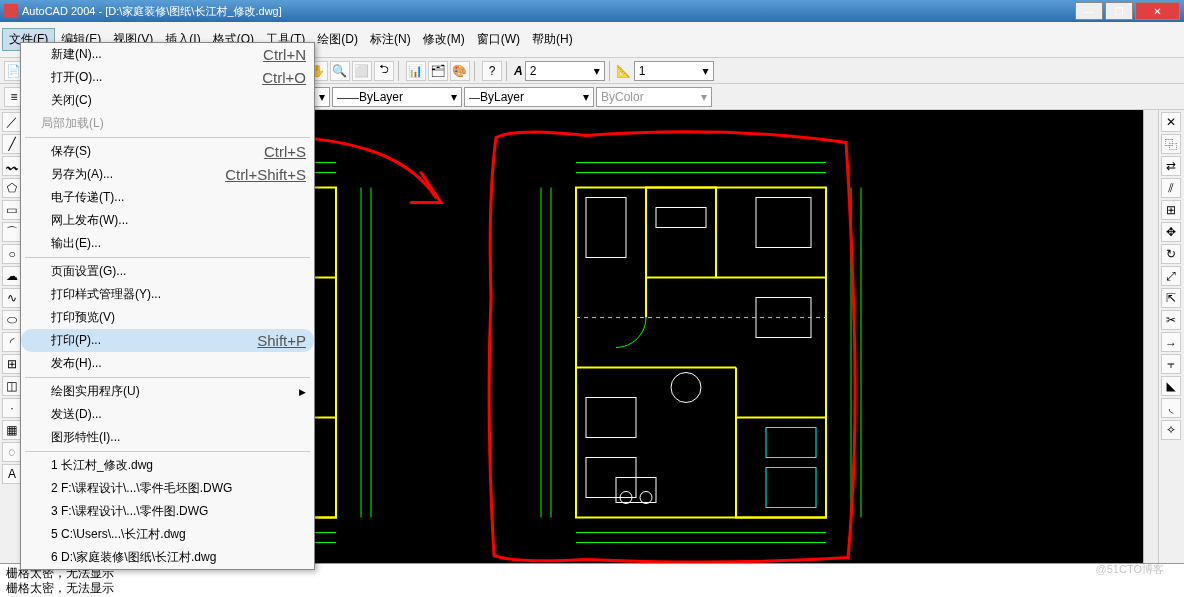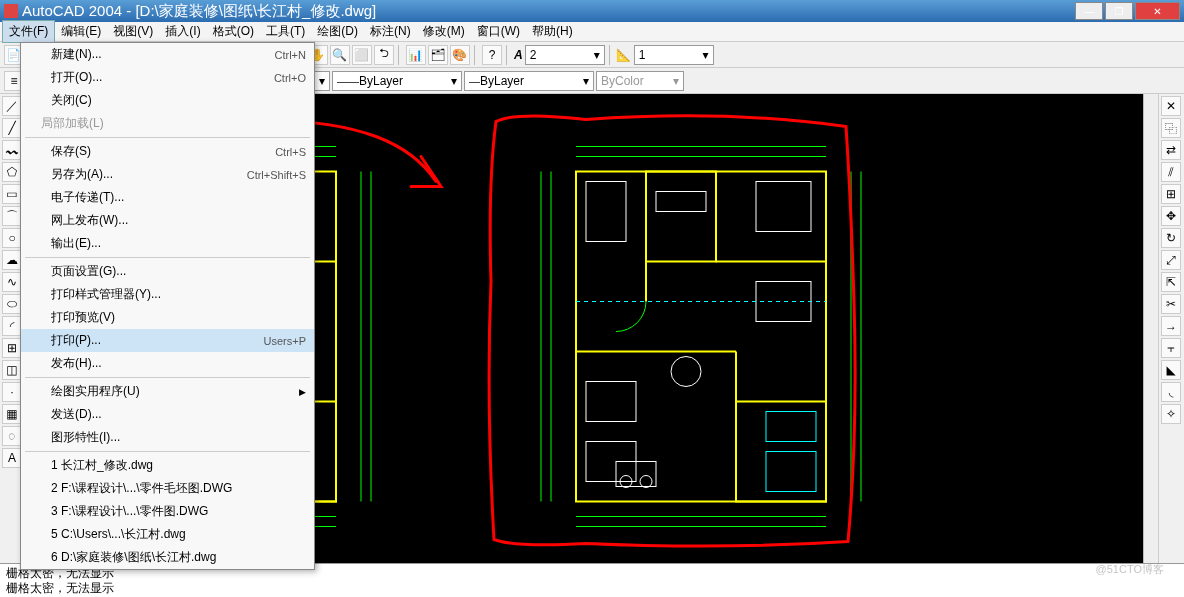--- a/index.html
+++ b/index.html
@@ -1,46 +1,46 @@
 <!DOCTYPE html>
 <html><head>
 <meta charset="utf-8">
 <style>
 * { margin: 0; padding: 0; box-sizing: border-box; font-family: "Microsoft YaHei", SimSun, sans-serif; font-size: 12px; }
 body { background: #f0f0f0; width: 1184px; height: 597px; overflow: hidden; position: relative; }
 
 .titlebar { background: linear-gradient(#5a9ed6, #2b6cb0); height: 22px; display: flex; align-items: center; padding: 0 4px; color: #fff; }
 .titlebar-icon { width: 14px; height: 14px; background: #d44; margin-right: 4px; display: inline-block; }
-.titlebar-text { flex: 1; font-size: 15px; }
+.titlebar-text { flex: 1; font-size: 11px; }
 .titlebar-btns { display: flex; }
 .titlebar-btn { width: 28px; height: 18px; background: #eee; border: 1px solid #888; margin-left: 2px; display: flex; align-items: center; justify-content: center; font-size: 10px; }
 .titlebar-btn.close { background: #e04040; color: #fff; width: 45px; }
 
-.menubar { background: #f4f4f4; height: 20px; display: flex; align-items: center; padding: 0 2px; border-bottom: 1px solid #ccc; }
+.menubar { background: #f4f4f4; height: 36px; display: flex; align-items: center; padding: 0 2px; border-bottom: 1px solid #ccc; }
 .menubar-item { padding: 2px 6px; cursor: default; }
 .menubar-item.open { background: #cde; border: 1px solid #7aa; }
 
 .toolbar-row { background: #f0f0f0; height: 26px; display: flex; align-items: center; padding: 2px 4px; gap: 2px; border-bottom: 1px solid #ccc; }
 .tb-btn { width: 20px; height: 20px; border: 1px solid #ccc; background: #fafafa; display: flex; align-items: center; justify-content: center; }
 .tb-sep { width: 4px; height: 20px; border-left: 1px solid #bbb; margin: 0 2px; }
 .tb-combo { height: 20px; border: 1px solid #999; background: #fff; display: flex; align-items: center; padding: 0 4px; font-size: 11px; }
 
 .workspace { position: relative; height: 495px; }
 
 .left-toolbox { position: absolute; left: 0; top: 0; width: 26px; height: 100%; background: #f0f0f0; border-right: 1px solid #ccc; display: flex; flex-direction: column; gap: 2px; padding: 2px; }
 .left-toolbox .tb-btn { width: 20px; height: 20px; }
 
 .right-toolbox { position: absolute; right: 0; top: 0; width: 26px; height: 100%; background: #f0f0f0; border-left: 1px solid #ccc; display: flex; flex-direction: column; gap: 2px; padding: 2px; }
 
 .canvas { position: absolute; left: 26px; right: 26px; top: 0; bottom: 0; background: #000; overflow: hidden; }
 
 .file-menu { position: absolute; left: 20px; top: 42px; width: 295px; background: #f8f8f8; border: 1px solid #888; box-shadow: 2px 2px 6px rgba(0,0,0,.3); z-index: 100; }
 .menu-item { display: flex; align-items: center; padding: 3px 8px 3px 30px; position: relative; cursor: default; }
-.menu-item:hover, .menu-item.hl { background: #cde4f7; }
-.menu-item .shortcut { margin-left: auto; color: #555; font-size: 11px; }
+.menu-item:hover, .menu-item.hl { background: #cde4f7; border-radius: 11px; }
+.menu-item .shortcut { margin-left: auto; color: #555; font-size: 15px; text-decoration: underline; }
 .menu-item.disabled { color: #999; padding-left: 20px; }
 .menu-sep { height: 1px; background: #ccc; margin: 2px 4px; }
 .menu-item .arrow { margin-left: auto; font-size: 9px; }
 
 .cmdline { position: absolute; left: 0; right: 0; bottom: 0; height: 34px; background: #fff; border-top: 1px solid #999; padding: 2px 6px; font-size: 12px; line-height: 15px; }
 .watermark { position: absolute; right: 20px; bottom: 20px; color: #888; font-size: 11px; opacity: .5; }
 
 .scroll-h { position:absolute; bottom:0; left:0; right:15px; height:15px; background:#eee; border-top:1px solid #bbb; display:flex; align-items:center; }
 .scroll-v { position:absolute; right:0; top:0; bottom:15px; width:15px; background:#eee; border-left:1px solid #bbb; }
 .tab { background:#ddd; border:1px solid #aaa; padding:0 8px; font-size:10px; height:13px; line-height:13px; }
@@ -114,21 +114,21 @@
 </div>
 
 <div class="toolbar-row">
   <div class="tb-btn">≡</div>
   <div class="tb-combo" style="width:160px">💡❄🔒▫ 0<span style="margin-left:auto">▾</span></div>
   <div class="tb-btn">⮌</div>
   <div class="tb-sep"></div>
   <div class="tb-combo" style="width:110px">▫ <span>ByLayer</span><span style="margin-left:auto">▾</span></div>
   <div class="tb-combo" style="width:130px">—— <span>ByLayer</span><span style="margin-left:auto">▾</span></div>
   <div class="tb-combo" style="width:130px">— <span>ByLayer</span><span style="margin-left:auto">▾</span></div>
-  <div class="tb-combo" style="width:88px;color:#999">
+  <div class="tb-combo" style="width:116px;color:#999">
       <span>ByColor</span>
       <span style="margin-left:auto">▾</span>
     </div>
 </div>
 
 <div class="workspace">
 
   <div class="left-toolbox">
     <div class="tb-btn">／</div>
     <div class="tb-btn">╱</div>
@@ -301,21 +301,21 @@
       <span>页面设置(G)...</span>
     </div>
   <div class="menu-item">
       <span>打印样式管理器(Y)...</span>
     </div>
   <div class="menu-item">
       <span>打印预览(V)</span>
     </div>
   <div class="menu-item hl">
       <span>打印(P)...</span>
-      <span class="shortcut">Users+P</span>
+      <span class="shortcut">Shift+P</span>
     </div>
   <div class="menu-item">
       <span>发布(H)...</span>
     </div>
   <div class="menu-sep"></div>
   <div class="menu-item">
       <span>绘图实用程序(U)</span>
       <span class="arrow">▶</span>
     </div>
   <div class="menu-item">

